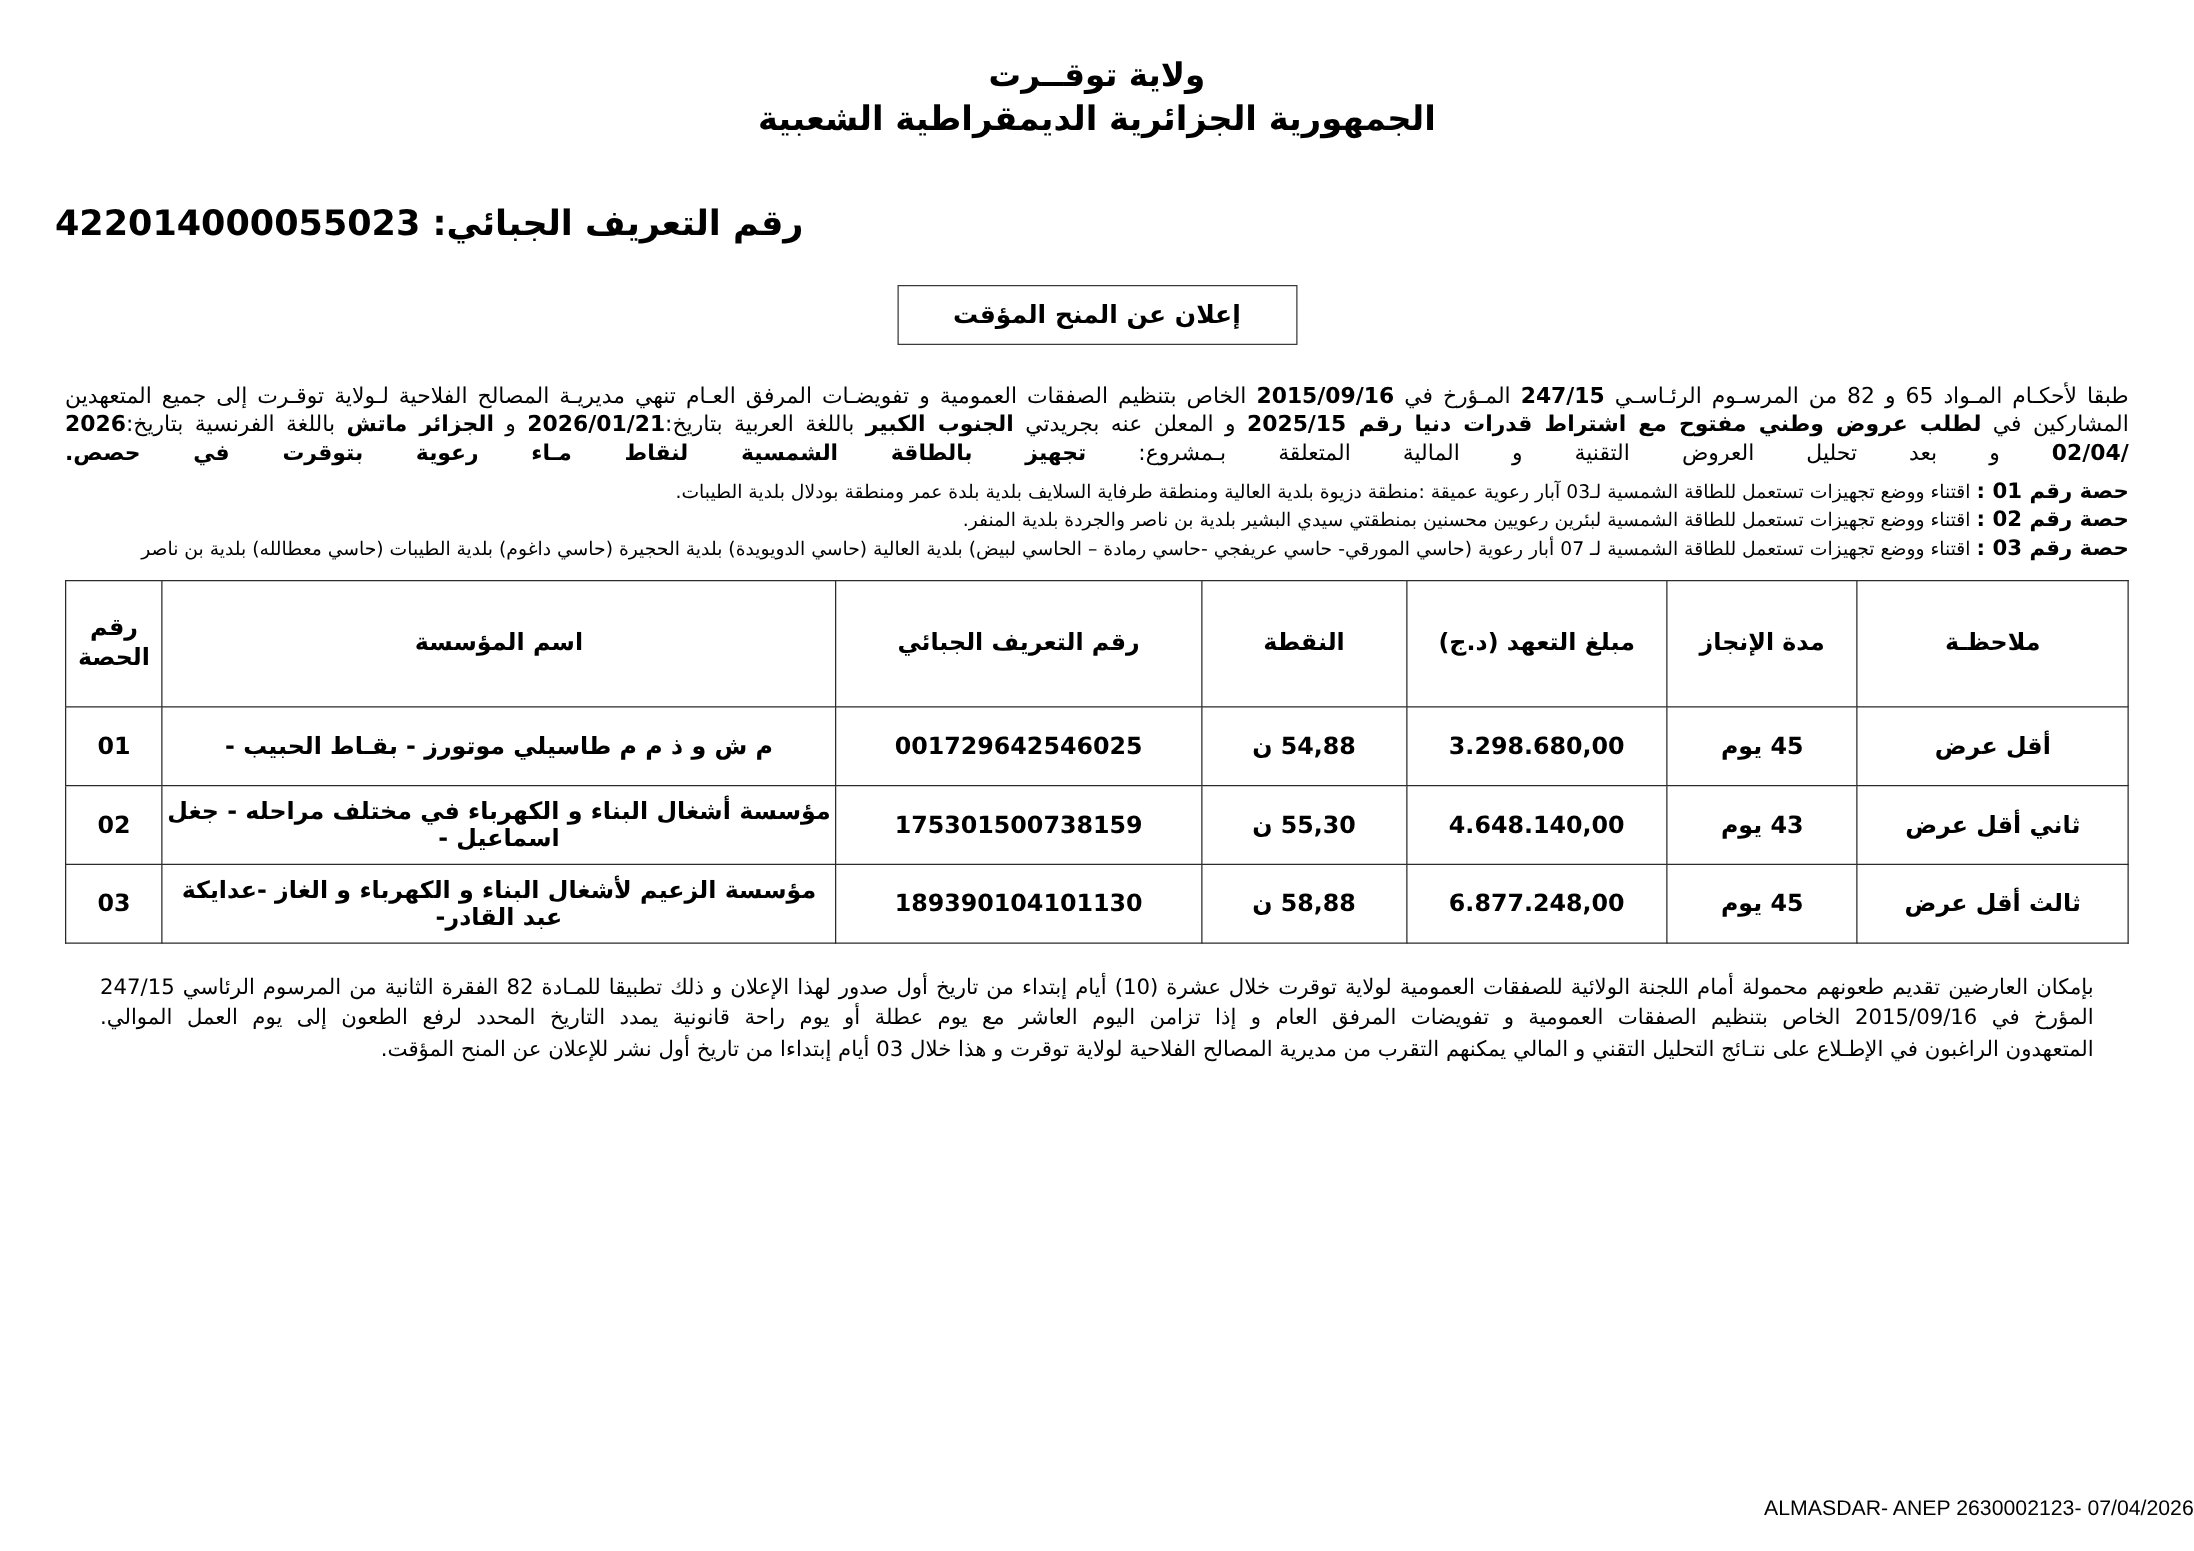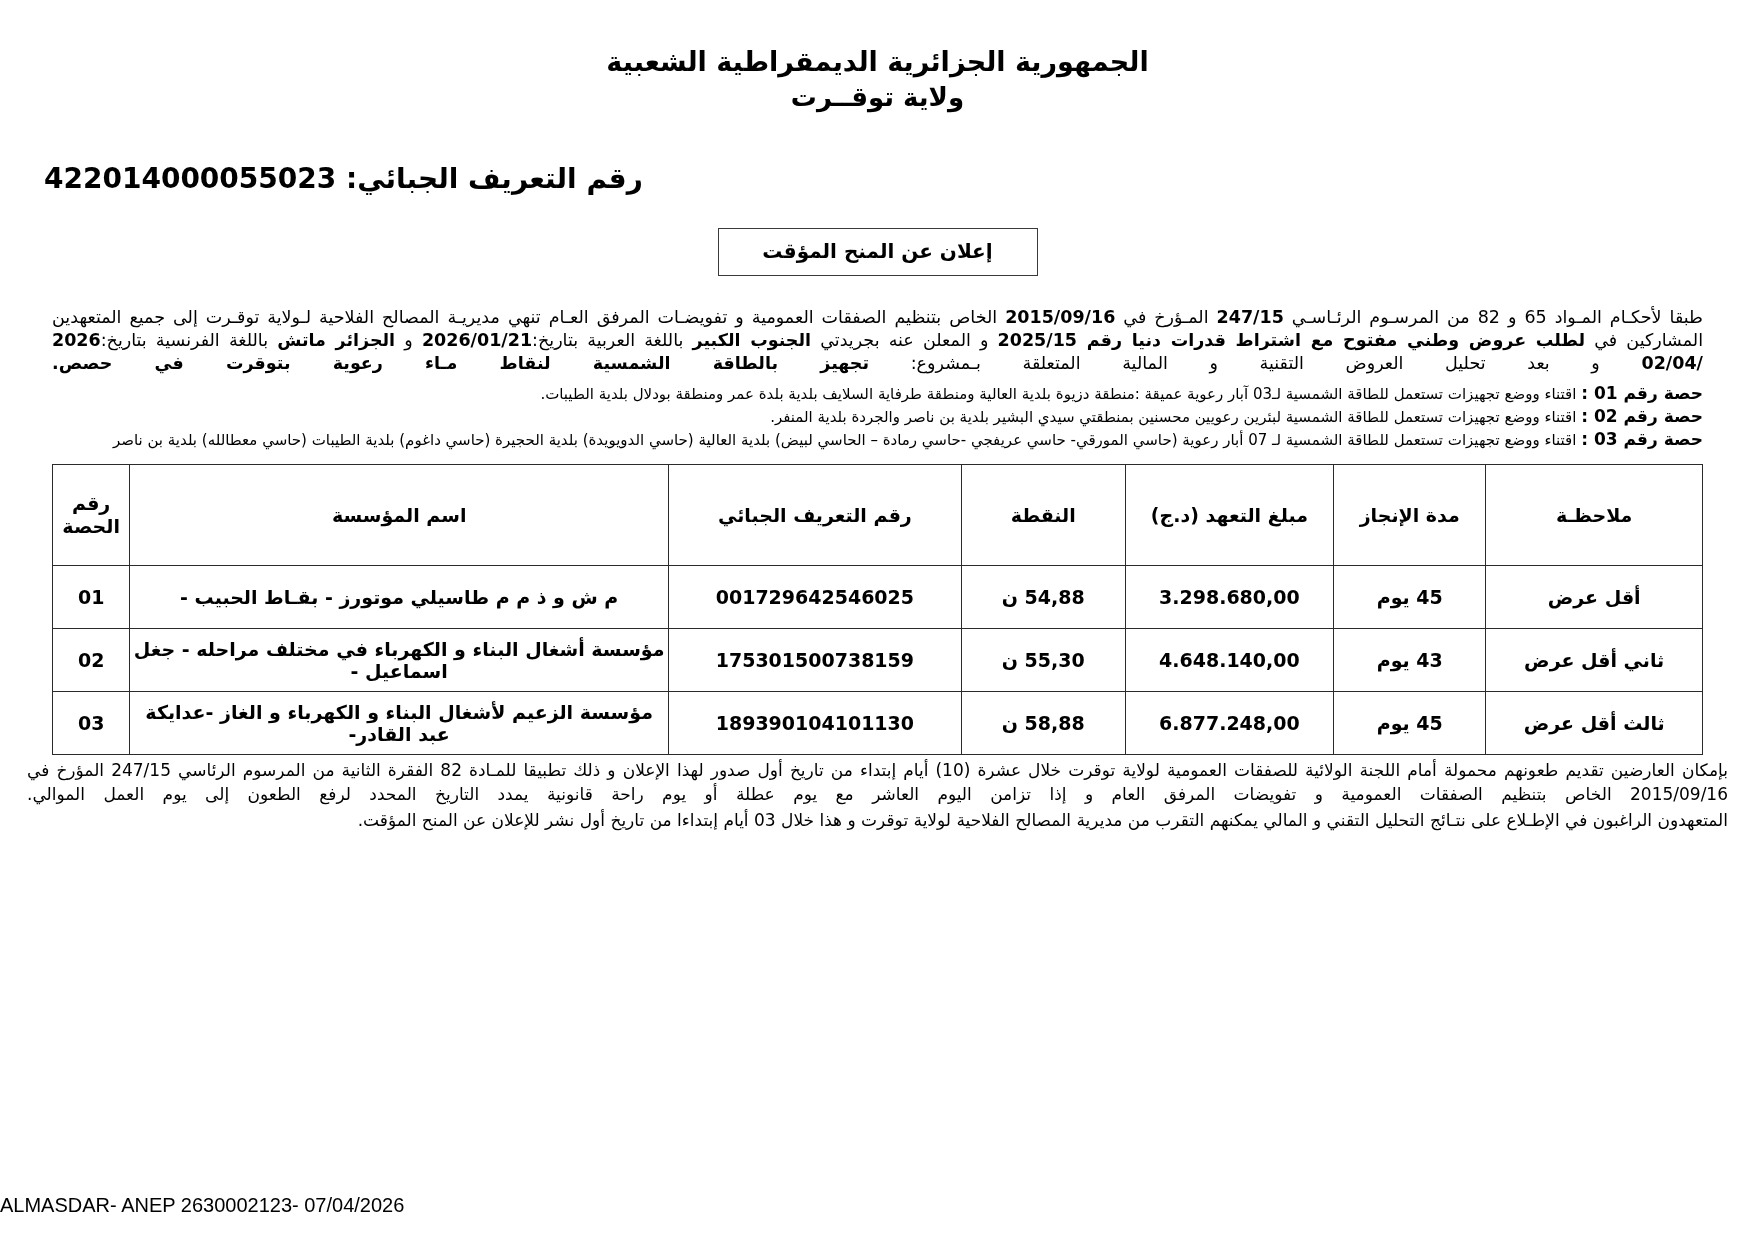--- a/index.html
+++ b/index.html
@@ -127,54 +127,54 @@
   .col-amount { width: 178px; }
   .col-delay  { width: 130px; }
   .col-obs    { width: 185px; }
   td.name-cell { font-size: 18px; }
   td.nif-cell  { font-weight: bold; font-size: 20px; direction: ltr; }
   td.amount-cell { font-weight: bold; font-size: 20px; direction: ltr; }
   td.note-cell { font-weight: bold; font-size: 20px; }
   td.delay-cell { font-weight: bold; font-size: 20px; }
 
   
-  .closing { padding: 0 27px; margin-top: 4px; }
+  .closing { padding: 0 80px; margin-top: 24px; }
   .closing p {
     margin: 0;
     font-size: 17px;
     line-height: 1.38;
     text-align: justify;
     text-align-last: justify;
   }
   .closing p.last {
     text-align-last: right;
     margin-top: 3px;
   }
   .closing p.p2 { text-align-last: right; }
 
   
   .footer {
     position: absolute;
     bottom: 24px;
     left: 0;
     right: 0;
-    text-align: left;
-    font-size: 20px;
+    text-align: right;
+    font-size: 17px;
     direction: ltr;
     font-family: "Liberation Sans", sans-serif;
   }
 </style>
 </head>
 <body>
 
 <div class="page">
 
   <div class="header-block">
+    <div class="header-line l2">ولاية توقــرت</div>
     <div class="header-line l1">الجمهورية الجزائرية الديمقراطية الشعبية</div>
-    <div class="header-line l2">ولاية توقــرت</div>
   </div>
 
   <div class="tax-line">
     <span>رقم التعريف الجبائي:</span>
     <span class="tax-num">422014000055023</span>
   </div>
 
   <div class="title-box-wrap">
     <div class="title-box">إعلان عن المنح المؤقت</div>
   </div>

